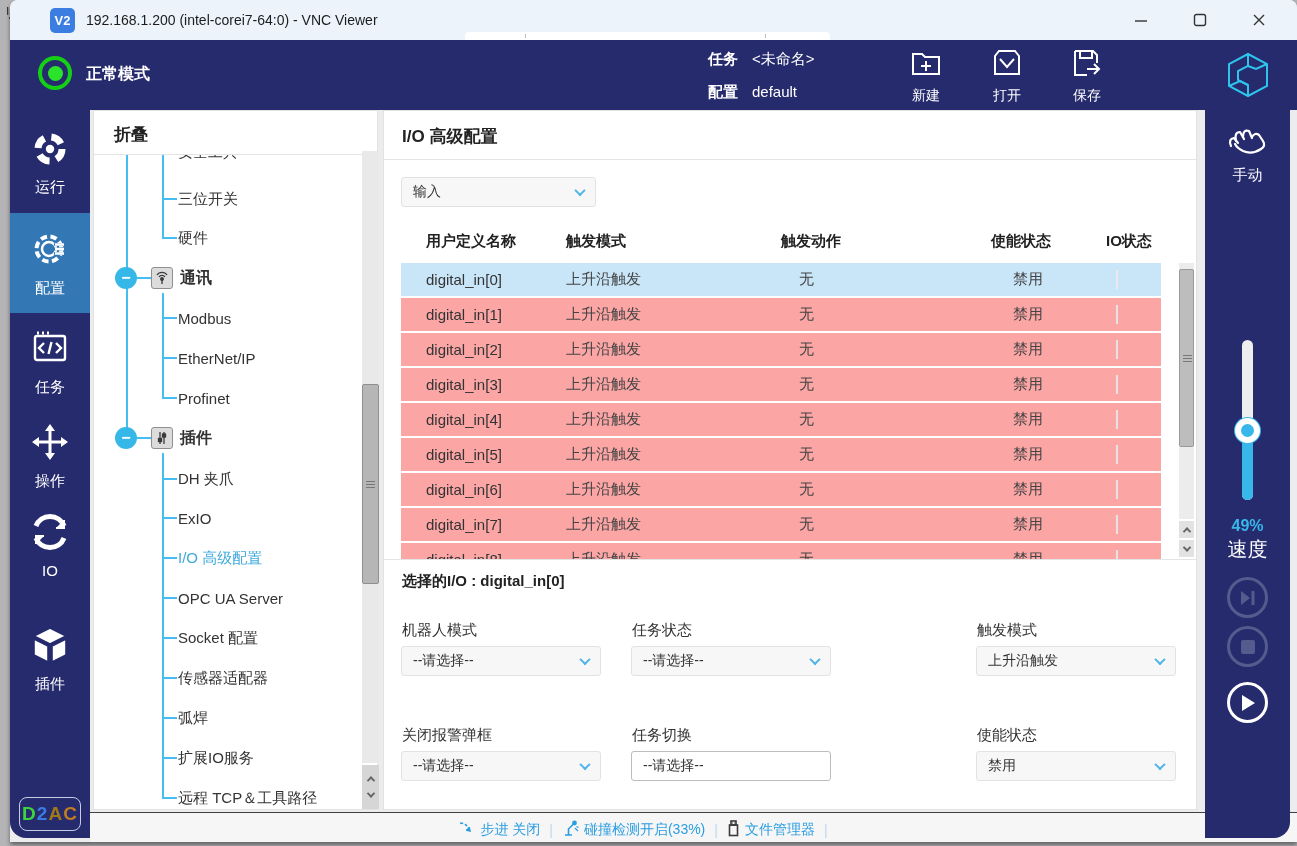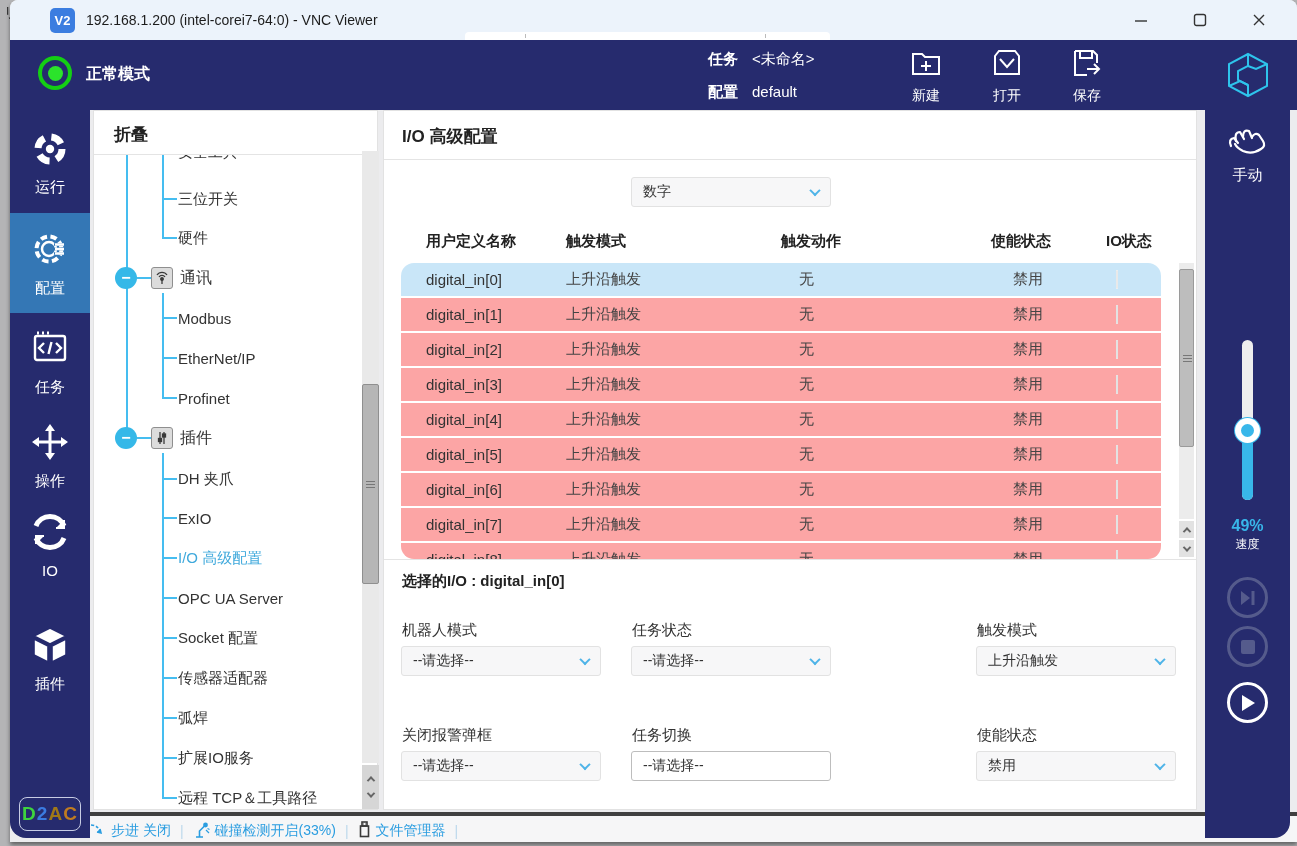--- a/index.html
+++ b/index.html
@@ -27,22 +27,22 @@
   .tc-line { position:absolute; left:698px; color:#fff; font-size:15px; display:flex; gap:14px; }
   .tc-line b { font-weight:bold; } .tc-line span { font-weight:normal; }
   .hdr-btn { position:absolute; top:6px; width:62px; height:60px; display:flex; flex-direction:column; align-items:center; color:#fff; cursor:pointer; }
   .hdr-btn .lbl { font-size:14px; margin-top:3px; }
   .brand { position:absolute; left:1216px; top:12px; }
 
   
   .app-body { position:absolute; left:0; top:110px; width:1287px; height:736px; background:#ececee; }
 
   
-  .statusbar { position:absolute; left:80px; right:0; top:702px; height:34px; background:#f6f6f7; border-top:4px solid #404040;
-    display:flex; align-items:center; justify-content:flex-start; padding-right:100px; gap:9px; font-size:14px; z-index:1; }
+  .statusbar { position:absolute; left:80px; right:0; top:702px; height:34px; background:#f6f6f7; border-top:1px solid #404040;
+    display:flex; align-items:center; justify-content:center; padding-right:100px; gap:9px; font-size:14px; z-index:1; }
   .sb-blue { color:#2a9de0; } .sb-gray { color:#9b9b9b; } .sb-sep { color:#bcd9ec; }
   .sb-item { display:flex; align-items:center; gap:5px; }
 
   
   .sidebar-l { position:absolute; left:0; top:0; width:80px; height:728px; background:#262b6e; border-radius:0 0 0 16px; z-index:2;padding-left:44px; }
   .nav-item { position:absolute; left:0; width:80px; display:flex; flex-direction:column; align-items:center; color:#fff; cursor:pointer; }
   .nav-item .lbl { font-size:15px; margin-top:6px; }
   .nav-item.active { background:#3477b5; }
   .d2ac { position:absolute; left:9px; top:687px; width:62px; height:34px; border:1px solid #c8cde4; border-radius:8px;
     display:flex; align-items:center; justify-content:center; font-size:19px; font-weight:bold; letter-spacing:1px; }
@@ -56,21 +56,21 @@
   .t-leaf { position:absolute; left:0; height:22px; display:flex; align-items:center; cursor:pointer; }
   .t-leaf .tick { position:absolute; left:68px; width:15px; height:2px; background:#45bdf0; }
   .t-leaf .t-label { position:absolute; left:84px; font-size:15px; color:#333; white-space:nowrap; }
   .t-leaf.sel .t-label { color:#3fa9dc; }
   .t-node { position:absolute; left:0; height:24px; cursor:pointer; }
   .minus { position:absolute; left:21px; top:1px; width:22px; height:22px; border-radius:50%; background:#35b8e8; color:#fff;
     display:flex; align-items:center; justify-content:center; font-size:16px; font-weight:bold; }
   .nico { position:absolute; left:57px; top:1px; width:22px; height:22px; background:#dcdcdc; border:1px solid #8f8f8f; border-radius:3px;
     display:flex; align-items:center; justify-content:center; }
   .node-tick { position:absolute; left:43px; top:11px; width:14px; height:2px; background:#45bdf0; }
-  .t-nlabel { position:absolute; left:86px; top:2px; font-size:16px; color:#333; white-space:nowrap; }
+  .t-nlabel { position:absolute; left:86px; top:2px; font-size:16px; color:#333; white-space:nowrap;font-weight:bold; }
   .tree-sb-track { position:absolute; left:268px; top:40px; width:17px; height:612px; background:#e9e9e9; }
   .tree-sb-thumb { position:absolute; left:268px; top:273px; width:17px; height:200px; background:#b6b6b6; border:1px solid #8f8f8f; border-radius:2px; }
   .grip { position:absolute; left:3px; top:50%; width:9px; height:7px; margin-top:-3px;
     background:linear-gradient(#777 1px,transparent 1px) 0 0/100% 3px; }
   .tree-sb-arrows { position:absolute; left:268px; top:654px; width:17px; height:44px; background:#d6d6d6; display:flex; flex-direction:column; align-items:center; justify-content:space-evenly; }
 
   
   .chv { display:inline-block; width:8px; height:8px; border-right:2px solid #666; border-bottom:2px solid #666; }
   .chv.down { transform:rotate(45deg) translate(-1px,-1px); }
   .chv.up { transform:rotate(-135deg) translate(-1px,-1px); }
@@ -80,21 +80,21 @@
   
   .main-panel { position:absolute; left:373px; top:0; width:814px; height:700px; background:#fff; border:1px solid #e2e2e2; }
   .main-title { position:absolute; left:18px; top:14px; font-size:17px; font-weight:bold; color:#222; }
   .main-divider { position:absolute; left:0; top:48px; width:100%; height:1px; background:#e4e4e4; }
   .select { position:absolute; height:30px; background:#f7f7f8; border:1px solid #e2e2e2; border-radius:3px;
     display:flex; align-items:center; justify-content:space-between; padding:0 11px; font-size:14px; color:#333; cursor:pointer; }
   .select.white { background:#fff; border-color:#bdbdbd; }
   .thead { position:absolute; left:17px; top:115px; width:760px; height:30px; display:grid;
     grid-template-columns:165px 215px 210px 115px 1fr; align-items:center; font-size:15px; font-weight:bold; color:#222; }
   .thead .h1 { padding-left:25px; }
-  .rows { position:absolute; left:17px; top:152px; width:760px; height:296px; overflow:hidden;border-radius:13px; }
+  .rows { position:absolute; left:17px; top:152px; width:760px; height:296px; overflow:hidden; }
   .trow { width:100%; height:33px; margin-bottom:2px; background:#fca5a5; display:grid;
     grid-template-columns:165px 215px 210px 115px 1fr; align-items:center; font-size:15px; color:#444; cursor:pointer; }
   .trow.sel { background:#c9e6f8; }
   .trow .c1 { padding-left:25px; color:#333; }
   .trow .c3 { padding-left:18px; }
   .trow .c4 { padding-left:22px; }
   .cb { width:15px; height:15px; margin-left:10px; background:#f7f7f8; border:1px solid #e3e3e3; border-radius:2px; }
   .trow.sel .cb { background:#fbfbfb; border-color:#e9e9e9; }
   .tbl-sb-track { position:absolute; left:795px; top:152px; width:15px; height:256px; background:#ececec; }
   .tbl-sb-thumb { position:absolute; left:795px; top:158px; width:15px; height:178px; background:#bdbdbd; border:1px solid #9a9a9a; border-radius:2px; }
@@ -104,21 +104,21 @@
   .f-label { position:absolute; font-size:15px; color:#333; }
 
   
   .sidebar-r { position:absolute; left:1195px; top:0; width:85px; height:728px; background:#262b6e; border-radius:0 0 16px 0; z-index:2; }
   .rs-item { position:absolute; left:0; width:85px; display:flex; flex-direction:column; align-items:center; color:#fff; cursor:pointer; }
   .rs-item .lbl { font-size:15px; margin-top:4px; }
   .slider { position:absolute; left:37px; top:230px; width:11px; height:160px; border-radius:6px; background:#eee; cursor:pointer; }
   .slider .fill { position:absolute; left:0; bottom:0; width:11px; height:75px; border-radius:6px; background:#38b7ea; }
   .knob { position:absolute; left:-7px; top:78px; width:25px; height:25px; border-radius:50%; background:#38b7ea; border:6px solid #fff; box-shadow:0 0 0 1px #38b7ea; }
   .speed-pct { position:absolute; left:0; top:407px; width:85px; text-align:center; color:#38b7ea; font-size:16px; font-weight:bold; }
-  .speed-lbl { position:absolute; left:0; top:426px; width:85px; text-align:center; color:#fff; font-size:12px; }
+  .speed-lbl { position:absolute; left:0; top:426px; width:85px; text-align:center; color:#fff; font-size:20px; }
   .cbtn { position:absolute; left:22px; width:41px; height:41px; border-radius:50%; display:flex; align-items:center; justify-content:center; cursor:pointer; }
   .cbtn.dim { border:3px solid #555b8c; }
   .cbtn.lit { border:3px solid #fff; }
 </style>
 </head>
 <body>
 
 <span class="edge-glyph">刂</span>
 
 <div class="vnc-window">
@@ -398,22 +398,22 @@
       <div class="tree-sb-arrows">
         <span class="chv up sm"></span>
         <span class="chv down sm"></span>
       </div>
     </div>
 
     <div class="main-panel">
       <div class="main-title">I/O 高级配置</div>
       <div class="main-divider"></div>
 
-      <div class="select" style="left:247px;top:66px;width:200px">
-        <span>数字</span>
+      <div class="select" style="left:17px;top:66px;width:195px">
+        <span>输入</span>
         <span class="chv down cyan"></span>
       </div>
 
       <div class="thead">
         <div class="h1">用户定义名称</div>
         <div>触发模式</div>
         <div>触发动作</div>
         <div>使能状态</div>
         <div>IO状态</div>
       </div>

